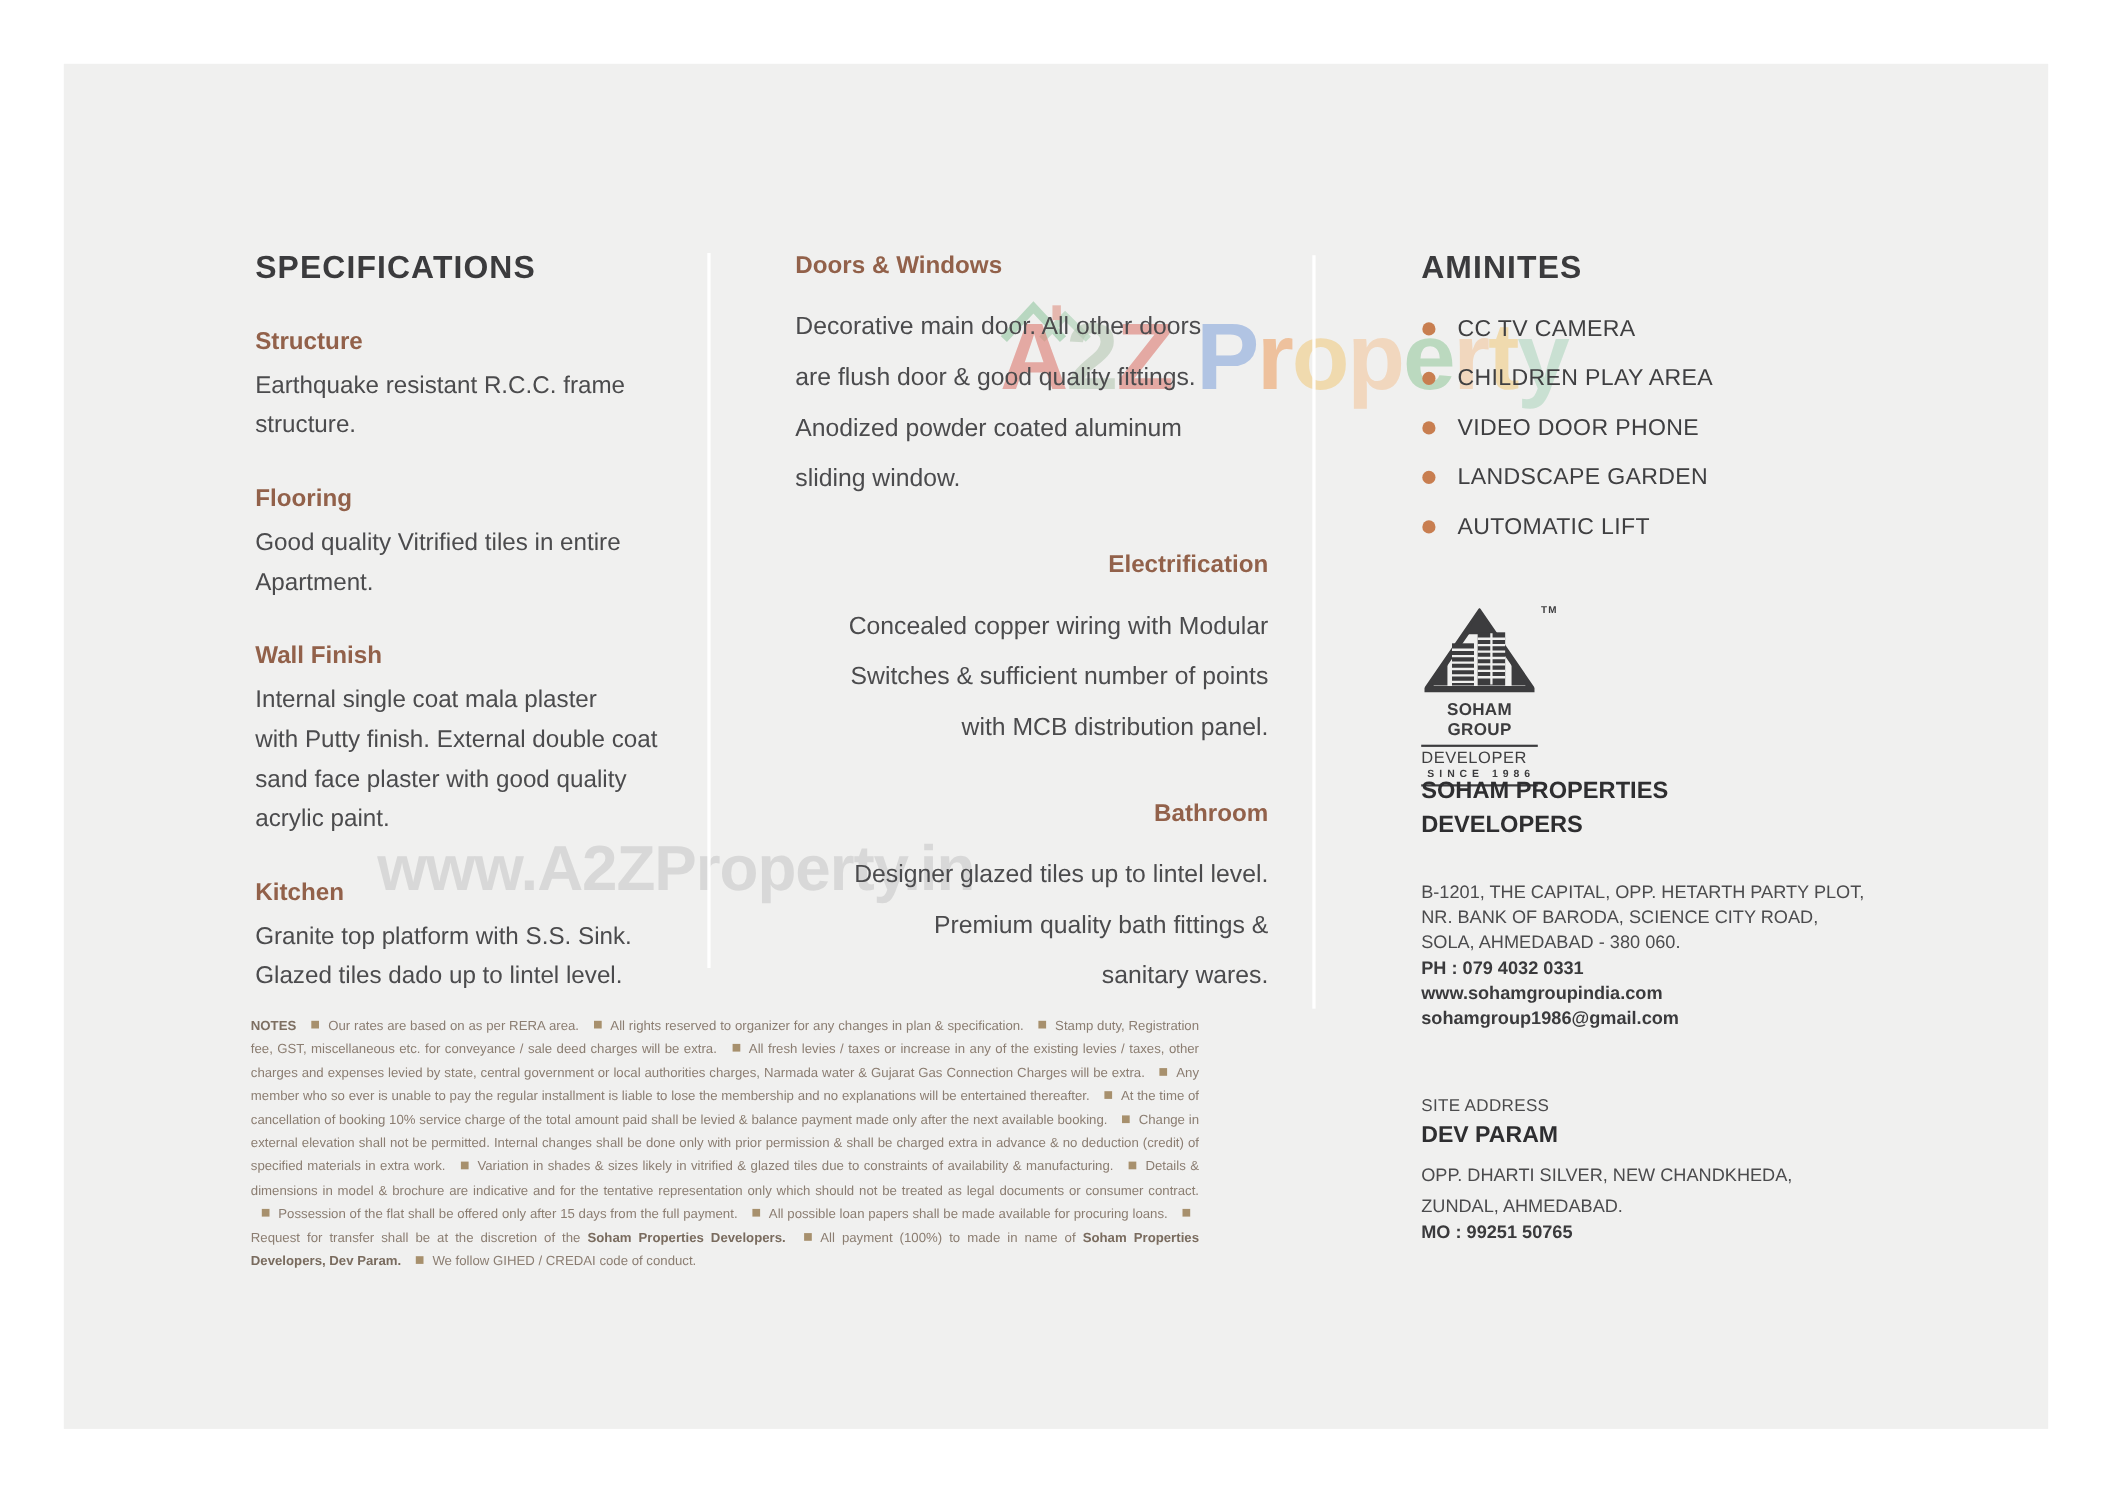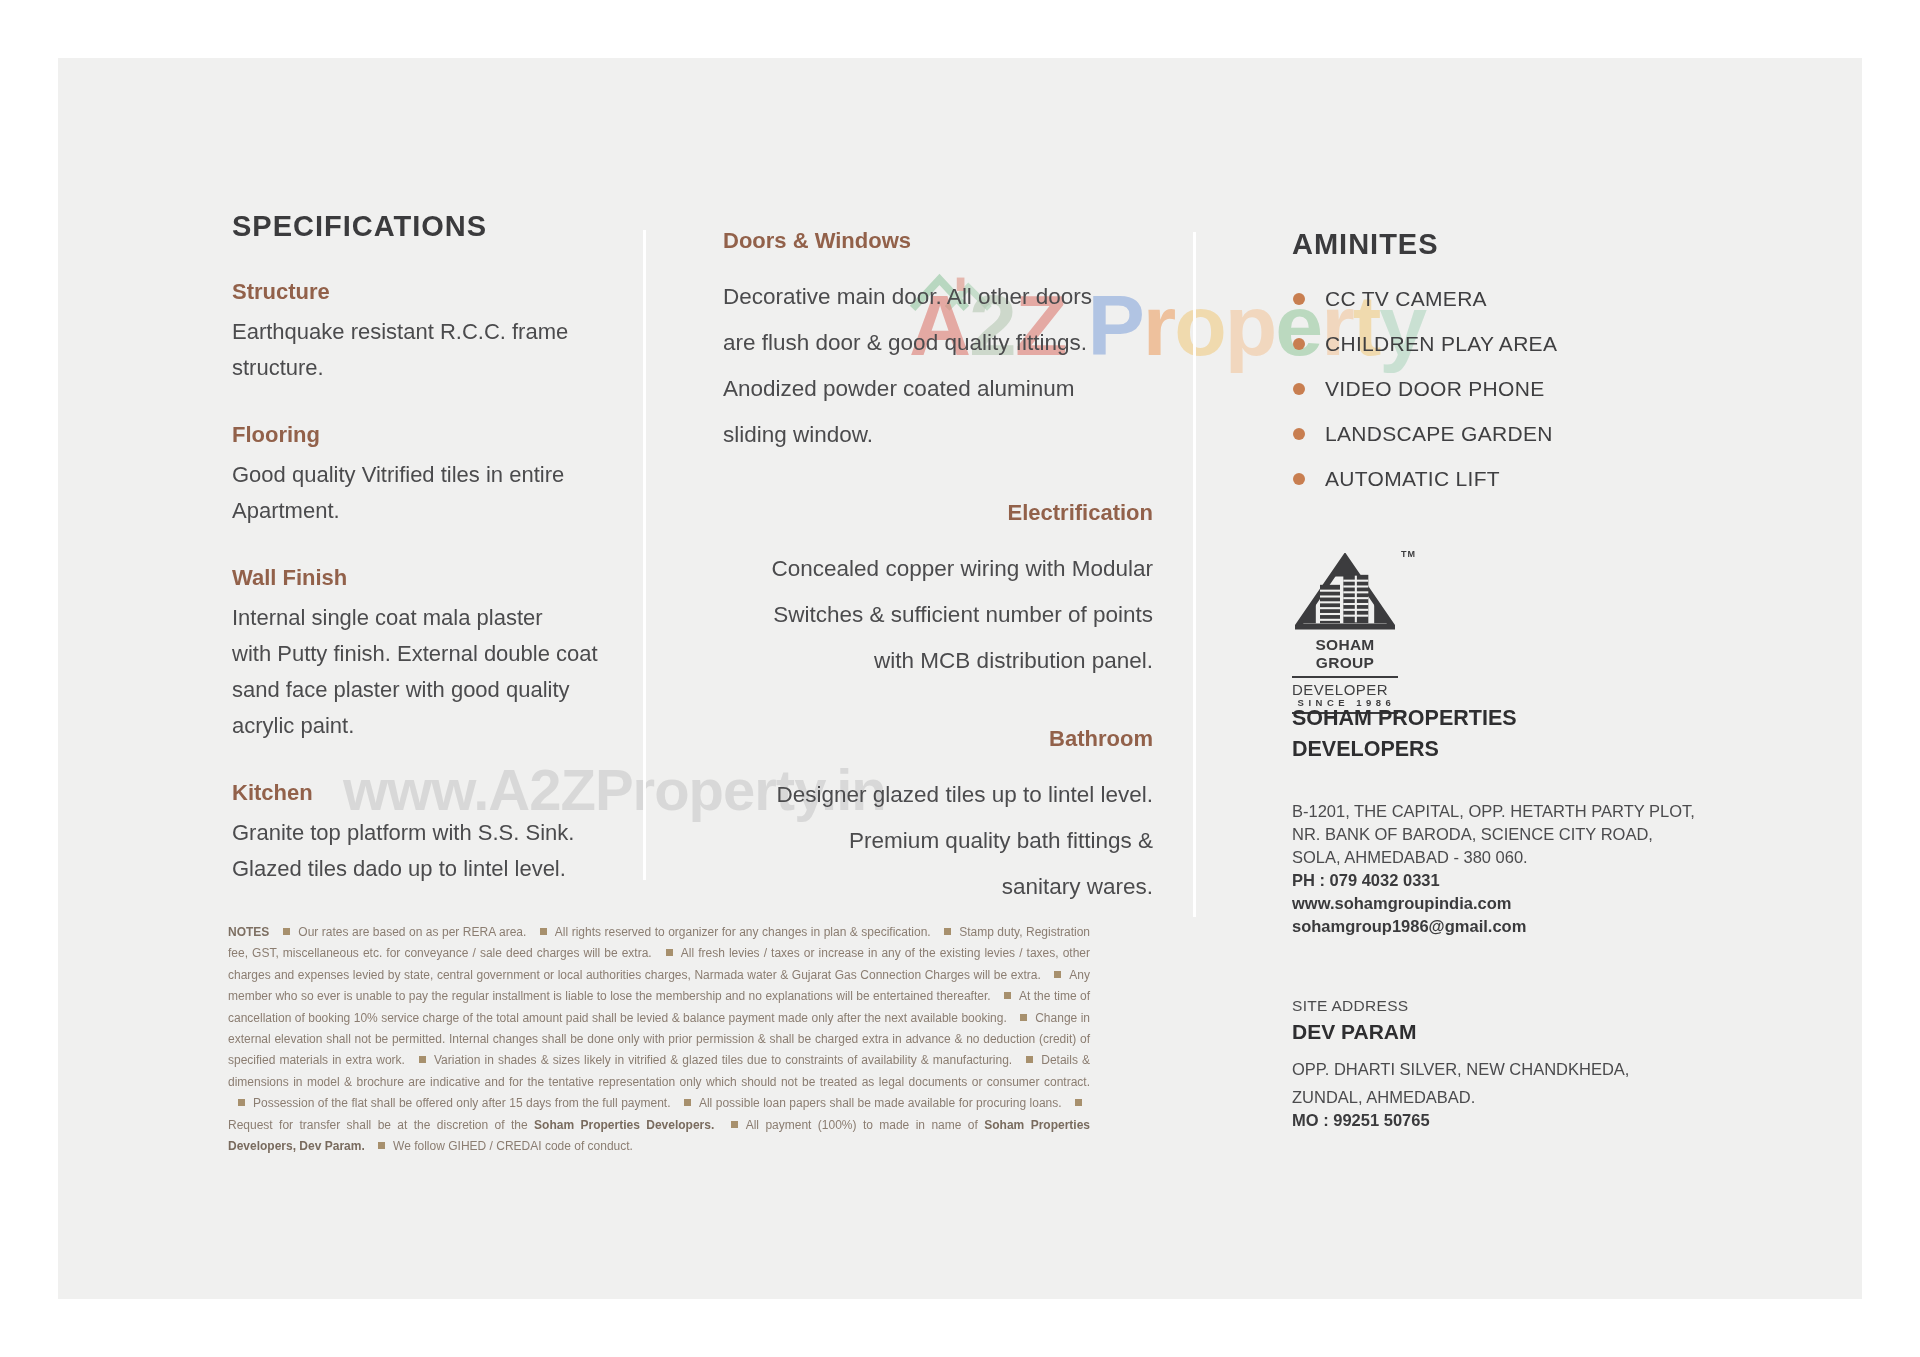--- a/index.html
+++ b/index.html
@@ -12,21 +12,21 @@
           color:#bdbdbd;opacity:.45;z-index:1;white-space:nowrap;letter-spacing:-1px;}
   .wm-letters{position:absolute;left:806px;top:224px;font-size:86px;font-weight:bold;
           line-height:86px;white-space:nowrap;opacity:.6;z-index:1;letter-spacing:-2px;margin-left:45px;}
   .wm-house{position:absolute;left:845px;top:208px;opacity:.55;z-index:1;}
 
   .divider{position:absolute;width:3px;background:var(--divider,#ffffff);opacity:.95;z-index:2;}
   .d1{left:585px;top:172px;height:650px;}
   .d2{left:1135px;top:174px;height:685px;}
 
   .col{position:absolute;z-index:3;}
-  .col1{left:174px;top:152px;width:430px;}
+  .col1{left:174px;top:170px;width:430px;}
   .col2{left:665px;top:170px;width:430px;}
   .col3{left:1234px;top:170px;width:380px;height:960px;}
 
   h1{margin:0;font-size:29px;font-weight:bold;color:var(--heading,#3b3b3d);letter-spacing:1px;line-height:33px;}
 
   .section-title{font-size:22px;font-weight:bold;color:var(--section-heading,#92614a);line-height:26px;}
   .line{font-size:22px;color:var(--body-text,#4b4b4d);white-space:nowrap;}
   .col1 .section{margin-top:36px;}
   .col1 .section-title{margin-bottom:9px;}
   .col1 .line{line-height:36px;}

